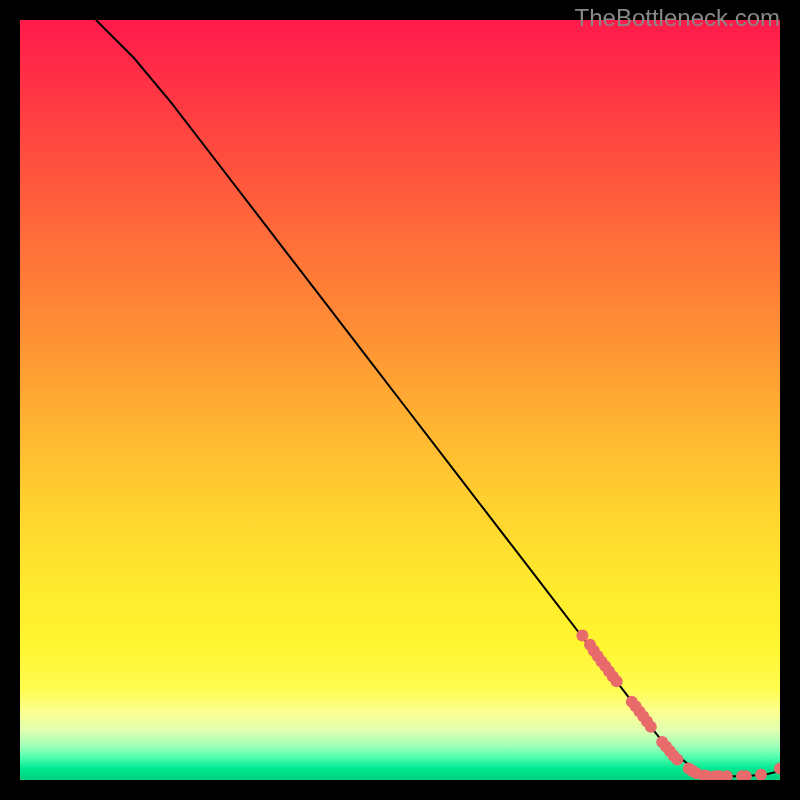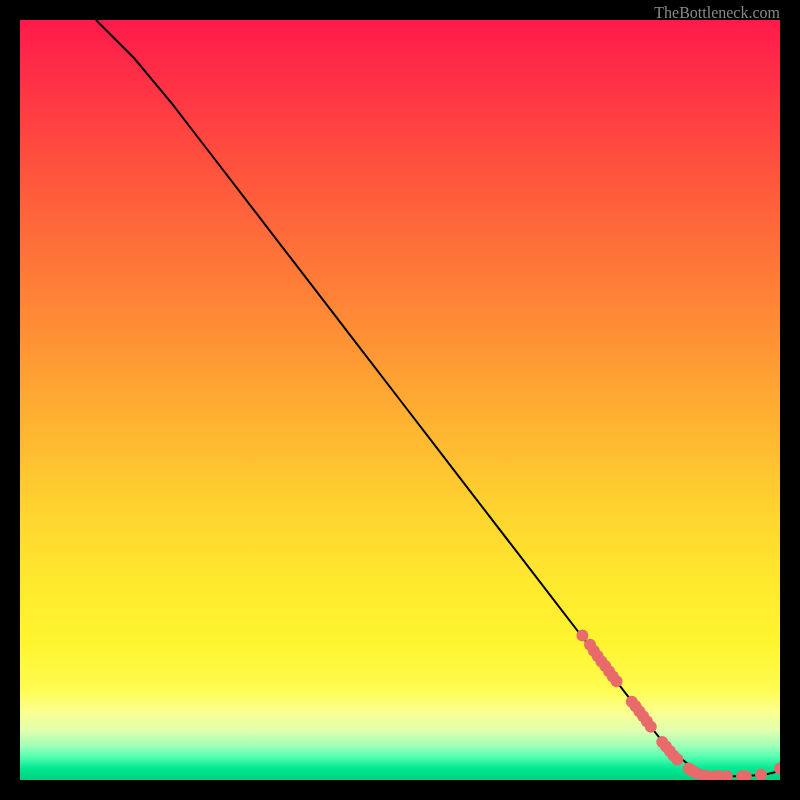--- a/index.html
+++ b/index.html
@@ -9,24 +9,23 @@
     background: #000;
     font-family: Arial, sans-serif;
     position: relative;
     overflow: hidden;
   }
   .watermark {
     position: absolute;
     top: 4px;
     right: 20px;
     color: #888;
-    font-size: 16px;
+    font-size: 24px;
     font-weight: normal;
     z-index: 10;
-    font-family: Liberation Serif, serif;
   }
   .plot-area {
     position: absolute;
     left: 20px;
     top: 20px;
     width: 760px;
     height: 760px;
   }
   .gradient-bg {
     position: absolute;

